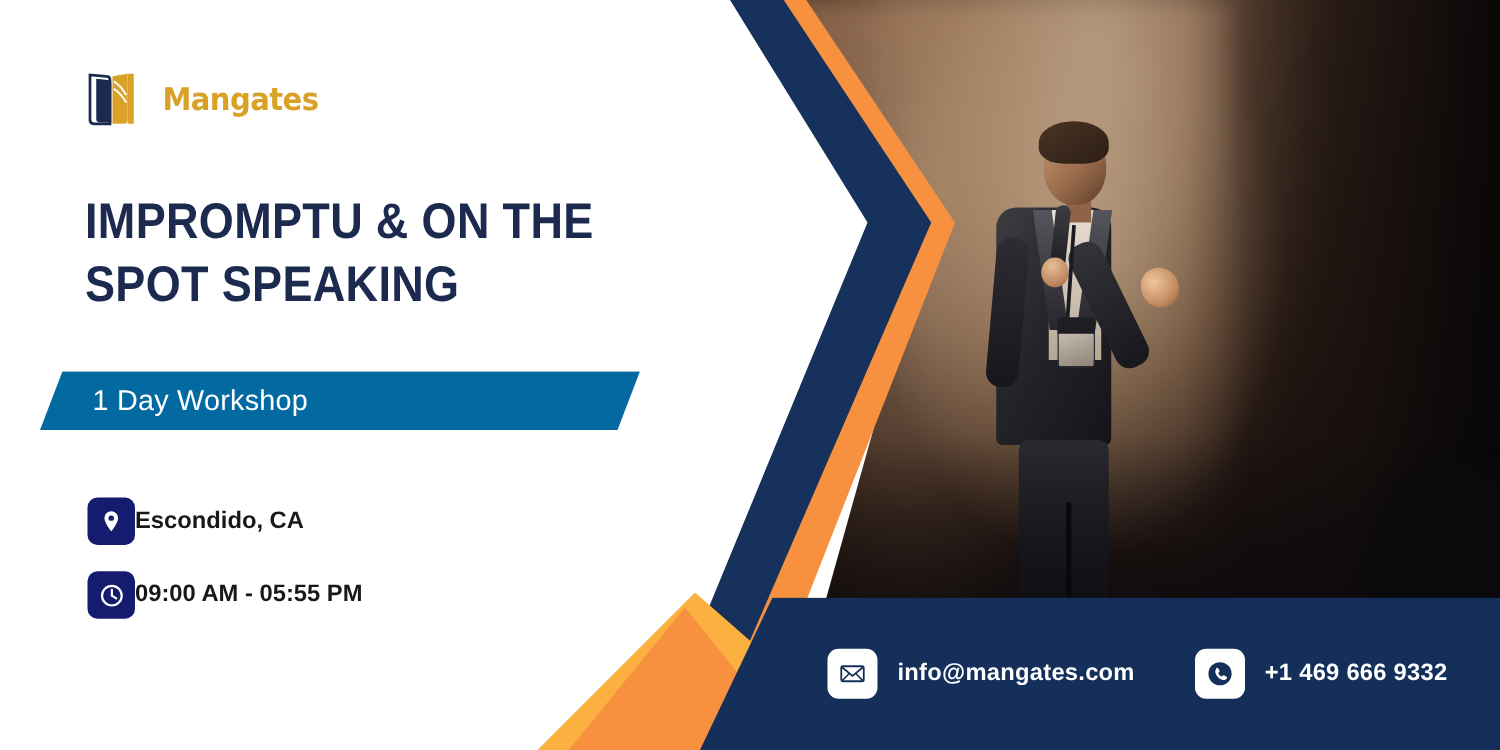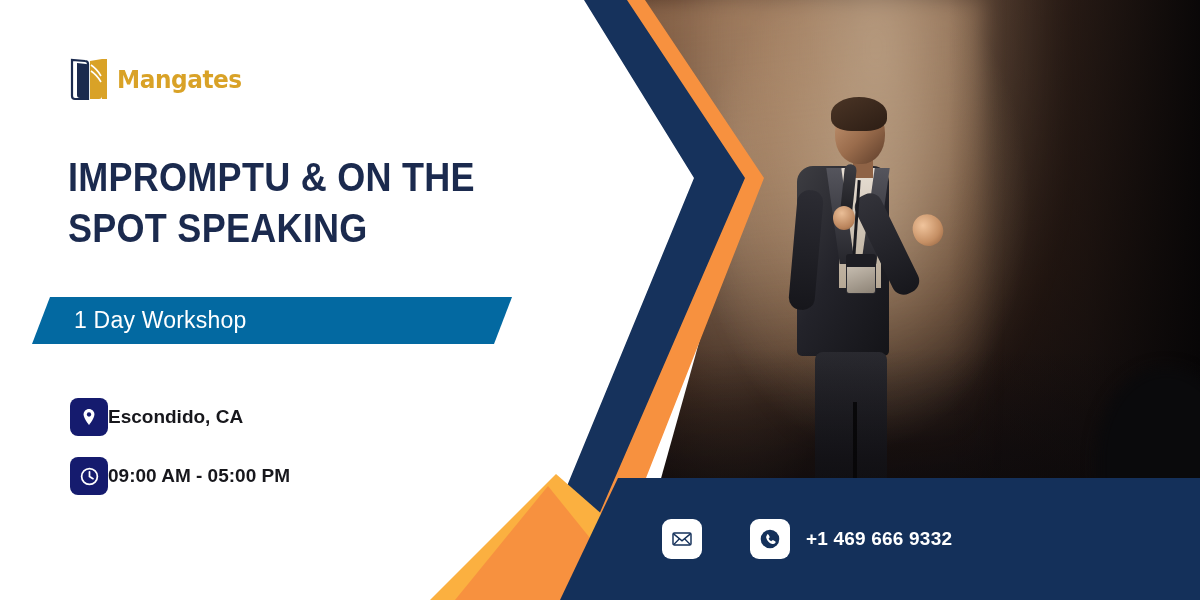--- a/index.html
+++ b/index.html
@@ -216,21 +216,21 @@
   .icon-tile {
     width:40px; height:40px; border-radius:9px;
     background:#ffffff;
     display:flex; align-items:center; justify-content:center;
     flex:0 0 auto;
   }
 
   
   .logo {
     position:absolute; left:66px; top:54px;
-    display:flex; align-items:center; gap:5px;
+    display:flex; align-items:center; gap:18px;
     z-index:4;
   }
   .logo-mark { width:46px; height:50px; flex:0 0 auto; }
   .logo-word {
     font-size:25px; font-weight:700; color:#d9a227;
     letter-spacing:-0.5px;
     font-family:"DejaVu Sans", sans-serif;
     transform:scaleX(0.93);
     transform-origin:left center;
   }
@@ -354,35 +354,36 @@
       </span>
       <span class="meta-text">Escondido, CA</span>
     </div>
     <div class="meta-row">
       <span class="meta-tile">
         <svg viewBox="0 0 24 24" width="21" height="21" aria-hidden="true">
           <circle cx="12" cy="12" r="9" fill="none" stroke="#ffffff" stroke-width="2"></circle>
           <path d="M12 6.6V12l4 2.5" fill="none" stroke="#ffffff" stroke-width="2" stroke-linecap="round"></path>
         </svg>
       </span>
-      <span class="meta-text">09:00 AM - 05:00 PM</span>
+      <span class="meta-text">09:00 AM - 05:55 PM</span>
     </div>
   </div>
 
   <div class="footer-bar"></div>
   <div class="footer-inner">
 
     <div class="contact email">
       <span class="icon-tile">
         <svg viewBox="0 0 28 28" width="24" height="24" aria-hidden="true">
           <rect x="3.5" y="7" width="21" height="14" rx="1.6" fill="#ffffff" stroke="#14305a" stroke-width="1.7"></rect>
           <path d="M4.2 8 L14 16 L23.8 8" fill="none" stroke="#14305a" stroke-width="1.7"></path>
           <path d="M4.4 20.4 L11 13.8 M23.6 20.4 L17 13.8" fill="none" stroke="#14305a" stroke-width="1.5"></path>
         </svg>
       </span>
+      <span class="contact-text">info@mangates.com</span>
     </div>
 
     <div class="contact phone">
       <span class="icon-tile">
         <svg viewBox="0 0 28 28" width="26" height="26" aria-hidden="true">
           <circle cx="14" cy="14" r="10" fill="#14305a"></circle>
           <path d="M10.6 9.2c.7-.6 1.5-.4 1.9.3l1 1.8c.3.6.2 1.1-.3 1.5l-.7.6c.5 1.4 1.6 2.5 3 3l.6-.7c.4-.5.9-.6 1.5-.3l1.8 1c.7.4.9 1.2.3 1.9-.8.9-2 1.3-3.3 1-3-.7-5.7-3.4-6.4-6.4-.3-1.3.1-2.5 1-3.3z" fill="#ffffff"></path>
         </svg>
       </span>
       <span class="contact-text">+1 469 666 9332</span>

